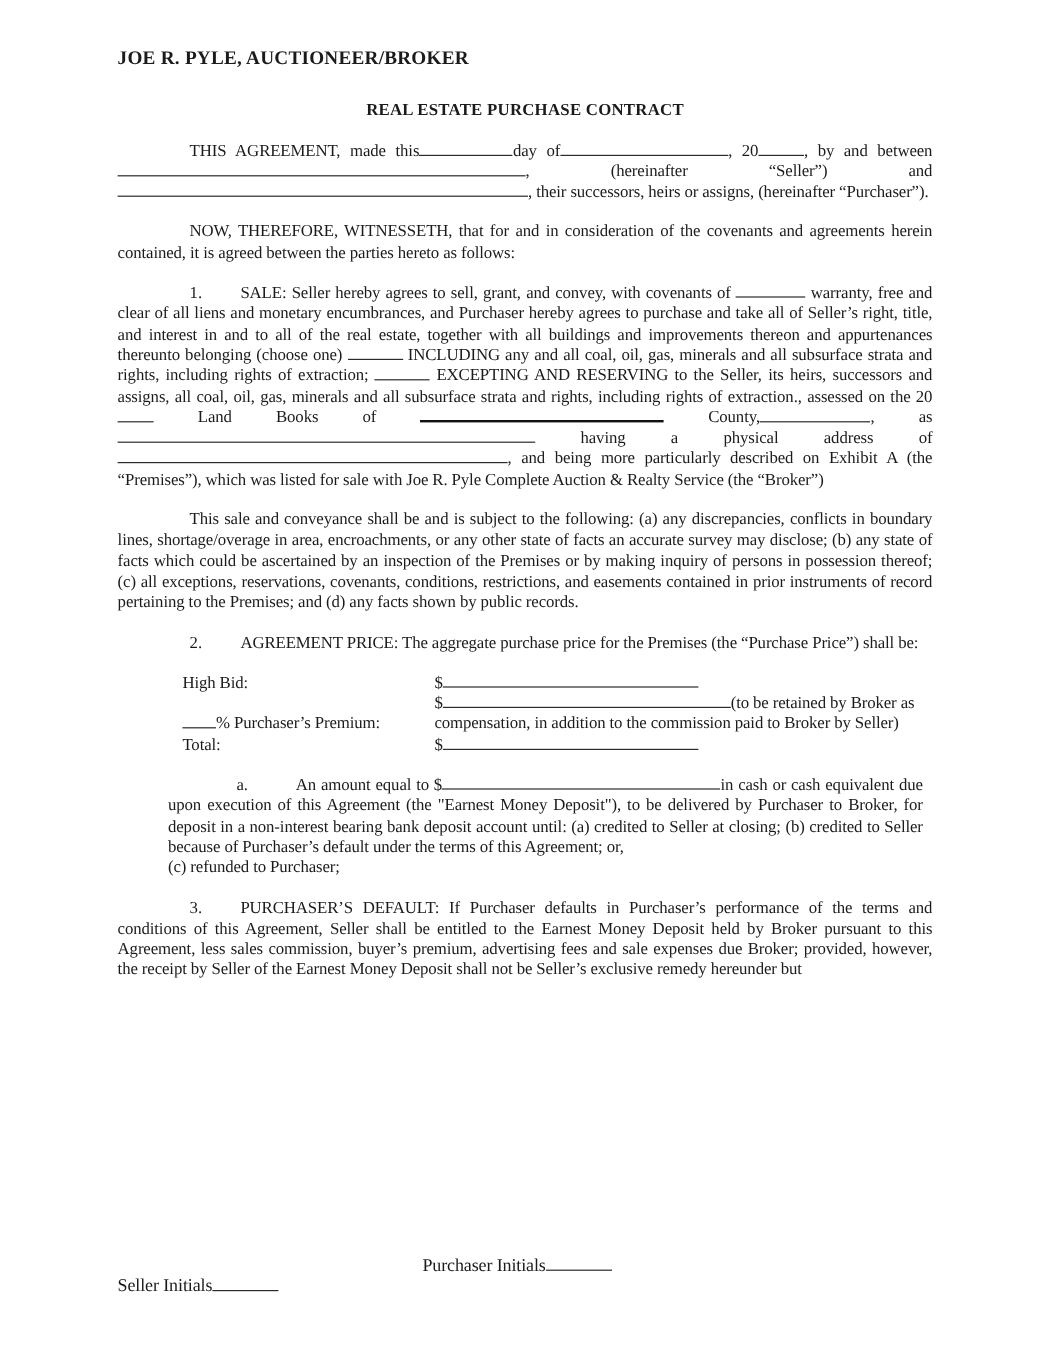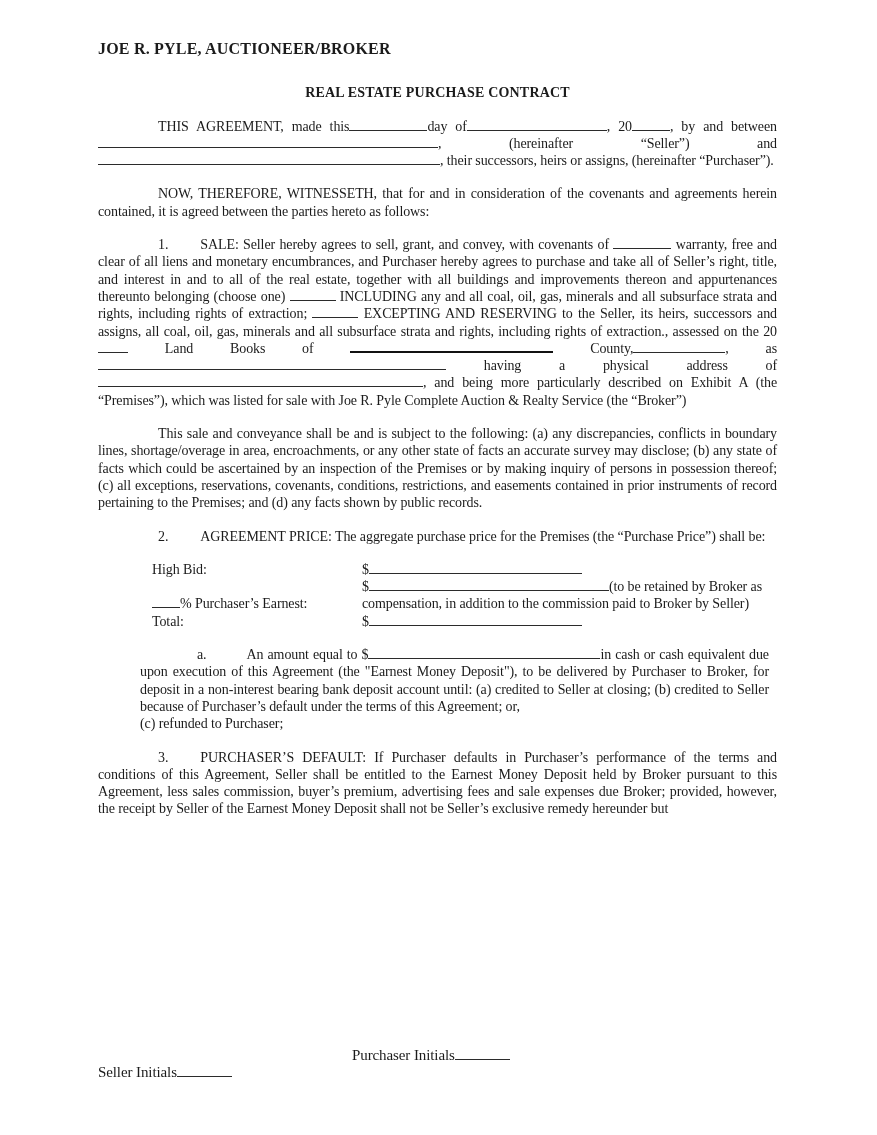--- a/index.html
+++ b/index.html
@@ -45,21 +45,21 @@
     <p class="para"><span>This sale and conveyance shall be and is subject to the following: (a) any discrepancies, conflicts in boundary lines, shortage/overage in area, encroachments, or any other state of facts an accurate survey may disclose; (b) any state of facts which could be ascertained by an inspection of the Premises or by making inquiry of persons in possession thereof; (c) all exceptions, reservations, covenants, conditions, restrictions, and easements contained in prior instruments of record pertaining to the Premises; and (d) any facts shown by public records.</span></p>
 
     <p class="para"><span>2.</span><span class="gap" style="width: 32px;"></span><span class="run-underline">AGREEMENT PRICE</span><span>: The aggregate purchase price for the Premises (the “Purchase Price”) shall be:</span></p>
 
     <div class="price-table">
       <div class="price-row">
         <div class="price-label"><span>High Bid:</span></div>
         <div class="price-value"><span>$</span><span class="blank" style="width: 213px;"></span></div>
       </div>
       <div class="price-row">
-        <div class="price-label"><span class="blank" style="width: 28px;"></span><span>% Purchaser’s Earnest:</span></div>
+        <div class="price-label"><span class="blank" style="width: 28px;"></span><span>% Purchaser’s Premium:</span></div>
         <div class="price-value"><span>$</span><span class="blank" style="width: 240px;"></span><span>(to be retained by Broker as compensation, in addition to the commission paid to Broker by Seller)</span></div>
       </div>
       <div class="price-row">
         <div class="price-label"><span>Total:</span></div>
         <div class="price-value"><span>$</span><span class="blank" style="width: 213px;"></span></div>
       </div>
     </div>
 
 
     <p class="para sub-item"><span>a.</span><span class="gap" style="width: 40px;"></span><span>An amount equal to $</span><span class="blank" style="width: 232px;"></span><span>in cash or cash equivalent due upon execution of this Agreement (the "Earnest Money Deposit"), to be delivered by Purchaser to Broker, for deposit in a non-interest bearing bank deposit account until: (a) credited to Seller at closing; (b) credited to Seller because of Purchaser’s default under the terms of this Agreement; or,</span><br><span>(c) refunded to Purchaser;</span></p>

